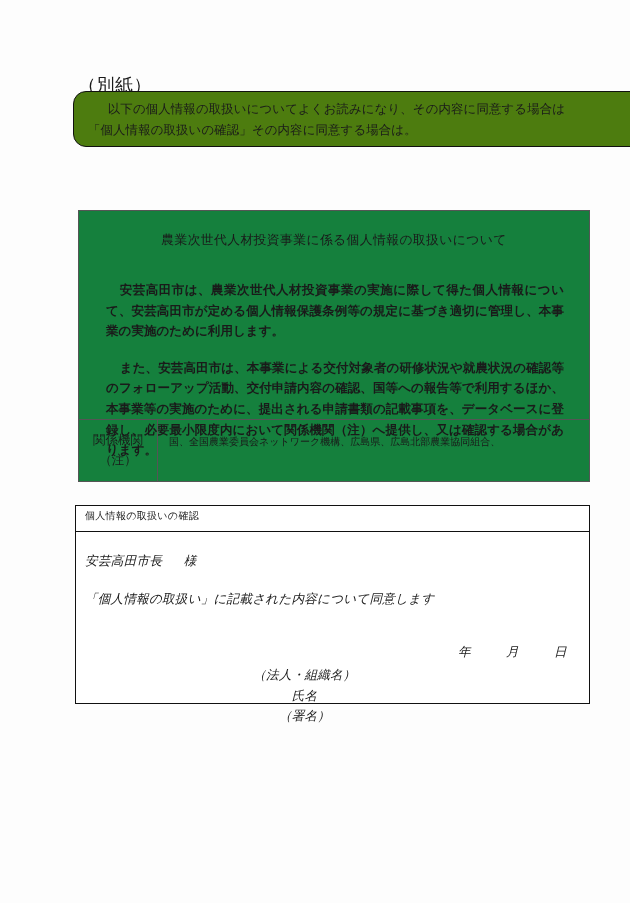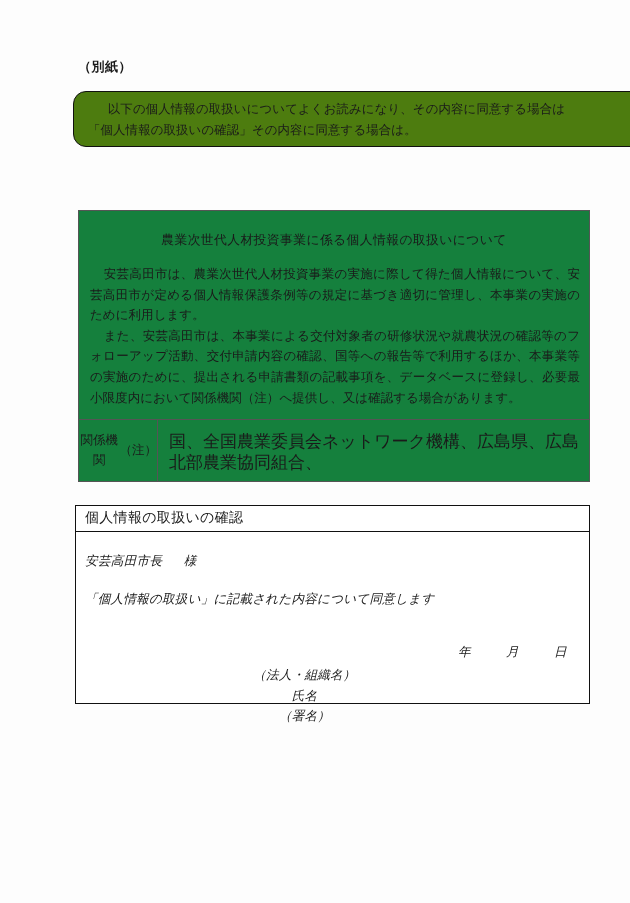--- a/index.html
+++ b/index.html
@@ -22,23 +22,23 @@
     position: relative;
     width: 630px;
     height: 903px;
     background: #fdfdfd;
   }
 
   
   .attachment-label {
     position: absolute;
     left: 78px;
-    top: 58px;
-    font-size: 13px;
-    font-weight: bold;
+    top: 73px;
+    font-size: 18px;
+    font-weight: normal;
     letter-spacing: 0.5px;
     white-space: nowrap;
   }
 
   
   .notice-box {
     position: absolute;
     left: 73px;
     top: 91px;
     width: 588px;
@@ -85,76 +85,77 @@
   .main-body {
     position: absolute;
     left: 11px;
     right: 9px;
     top: 53px;
     font-size: 12.5px;
     line-height: 20.6px;
     letter-spacing: 0.05px;
   }
   .main-body p {
-    margin: 0;
+    margin: 16px;
     text-indent: 1.1em;
     text-align: justify;
     text-justify: inter-ideograph;
+    font-weight: bold;
   }
 
   
   .org-table {
     position: absolute;
     left: 0;
     right: 0;
     top: 208px;
     bottom: 0;
     border-top: 1px solid #555555;
     display: flex;
   }
   .org-label-cell {
     width: 79px;
     flex: 0 0 79px;
     border-right: 1px solid #555555;
     box-sizing: border-box;
     display: flex;
-    flex-direction: row;
+    flex-direction: column;
     align-items: center;
     justify-content: center;
     font-size: 12.5px;
     line-height: 20px;
     padding-bottom: 2px;
   }
   .org-label-cell span { display: block; text-align: center; }
   .org-value-cell {
     flex: 1 1 auto;
     box-sizing: border-box;
     padding: 11px 8px 0 11px;
-    font-size: 17px;
+    font-size: 10px;
     line-height: 21px;
   }
   .org-value-cell span { display: block; }
 
   
   .confirm-box {
     position: absolute;
     left: 75px;
     top: 505px;
     width: 515px;
     height: 199px;
     border: 1.8px solid #111111;
     box-sizing: border-box;
     background: #ffffff;
   }
   .confirm-header {
     height: 26px;
     border-bottom: 1.8px solid #111111;
     box-sizing: border-box;
     padding: 3px 0 0 9px;
-    font-size: 14px;
+    font-size: 10px;
     letter-spacing: 0.3px;
   }
   .confirm-body {
     position: relative;
     height: 169px;
     font-style: italic;
   }
   .addressee {
     position: absolute;
     left: 9px;

